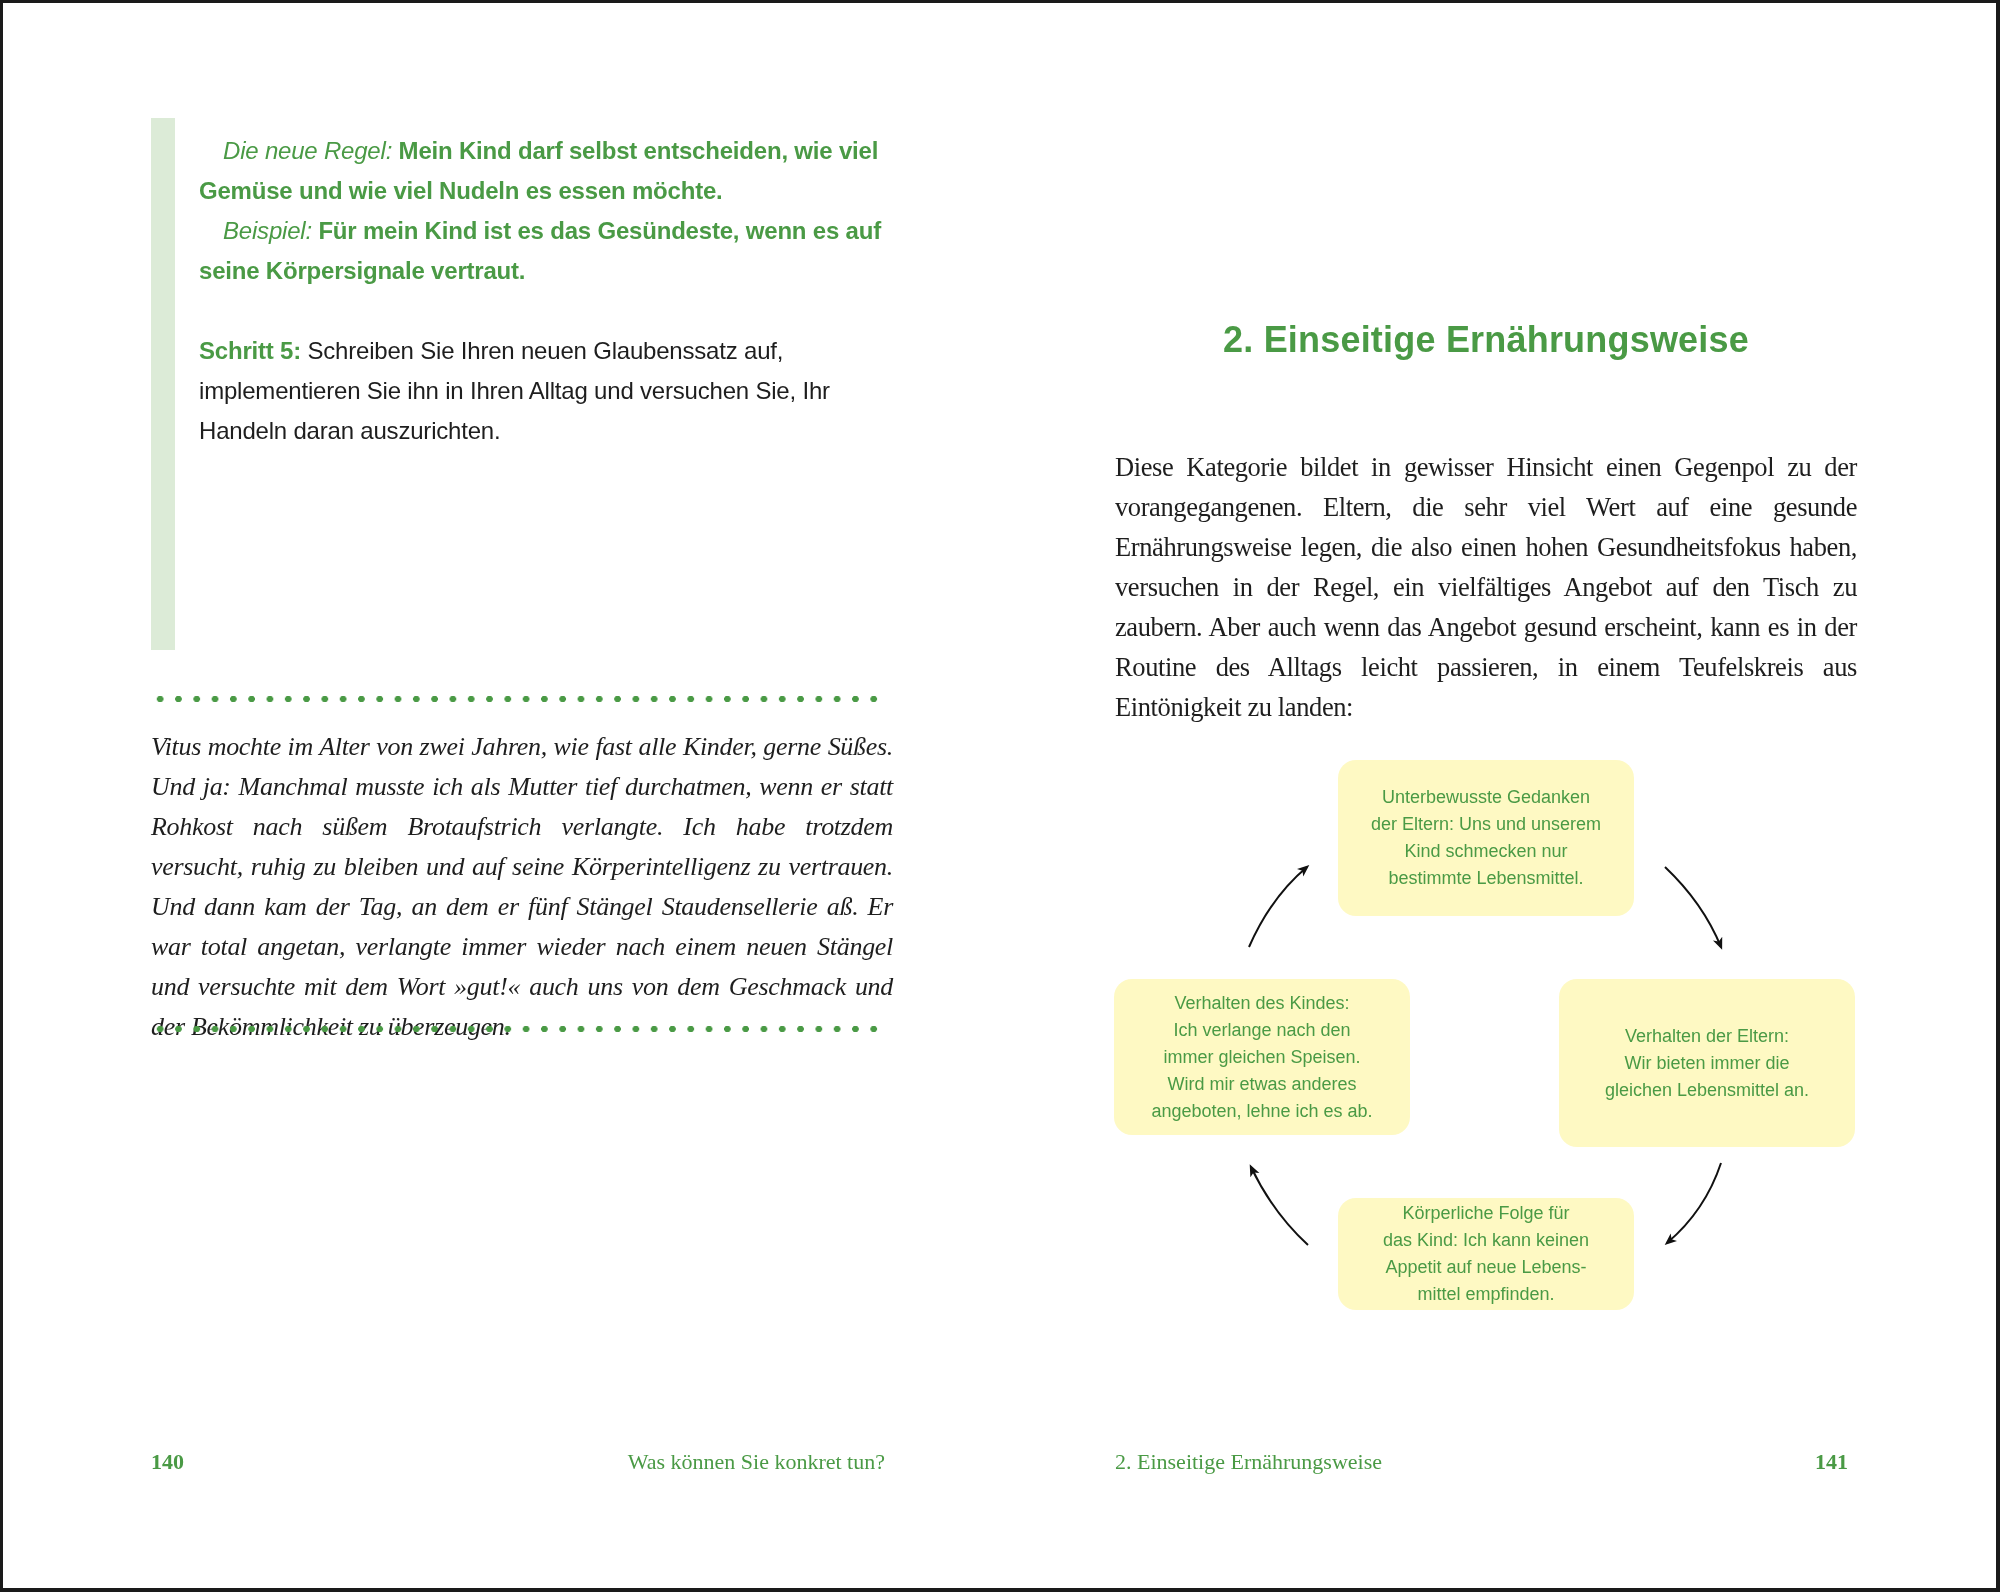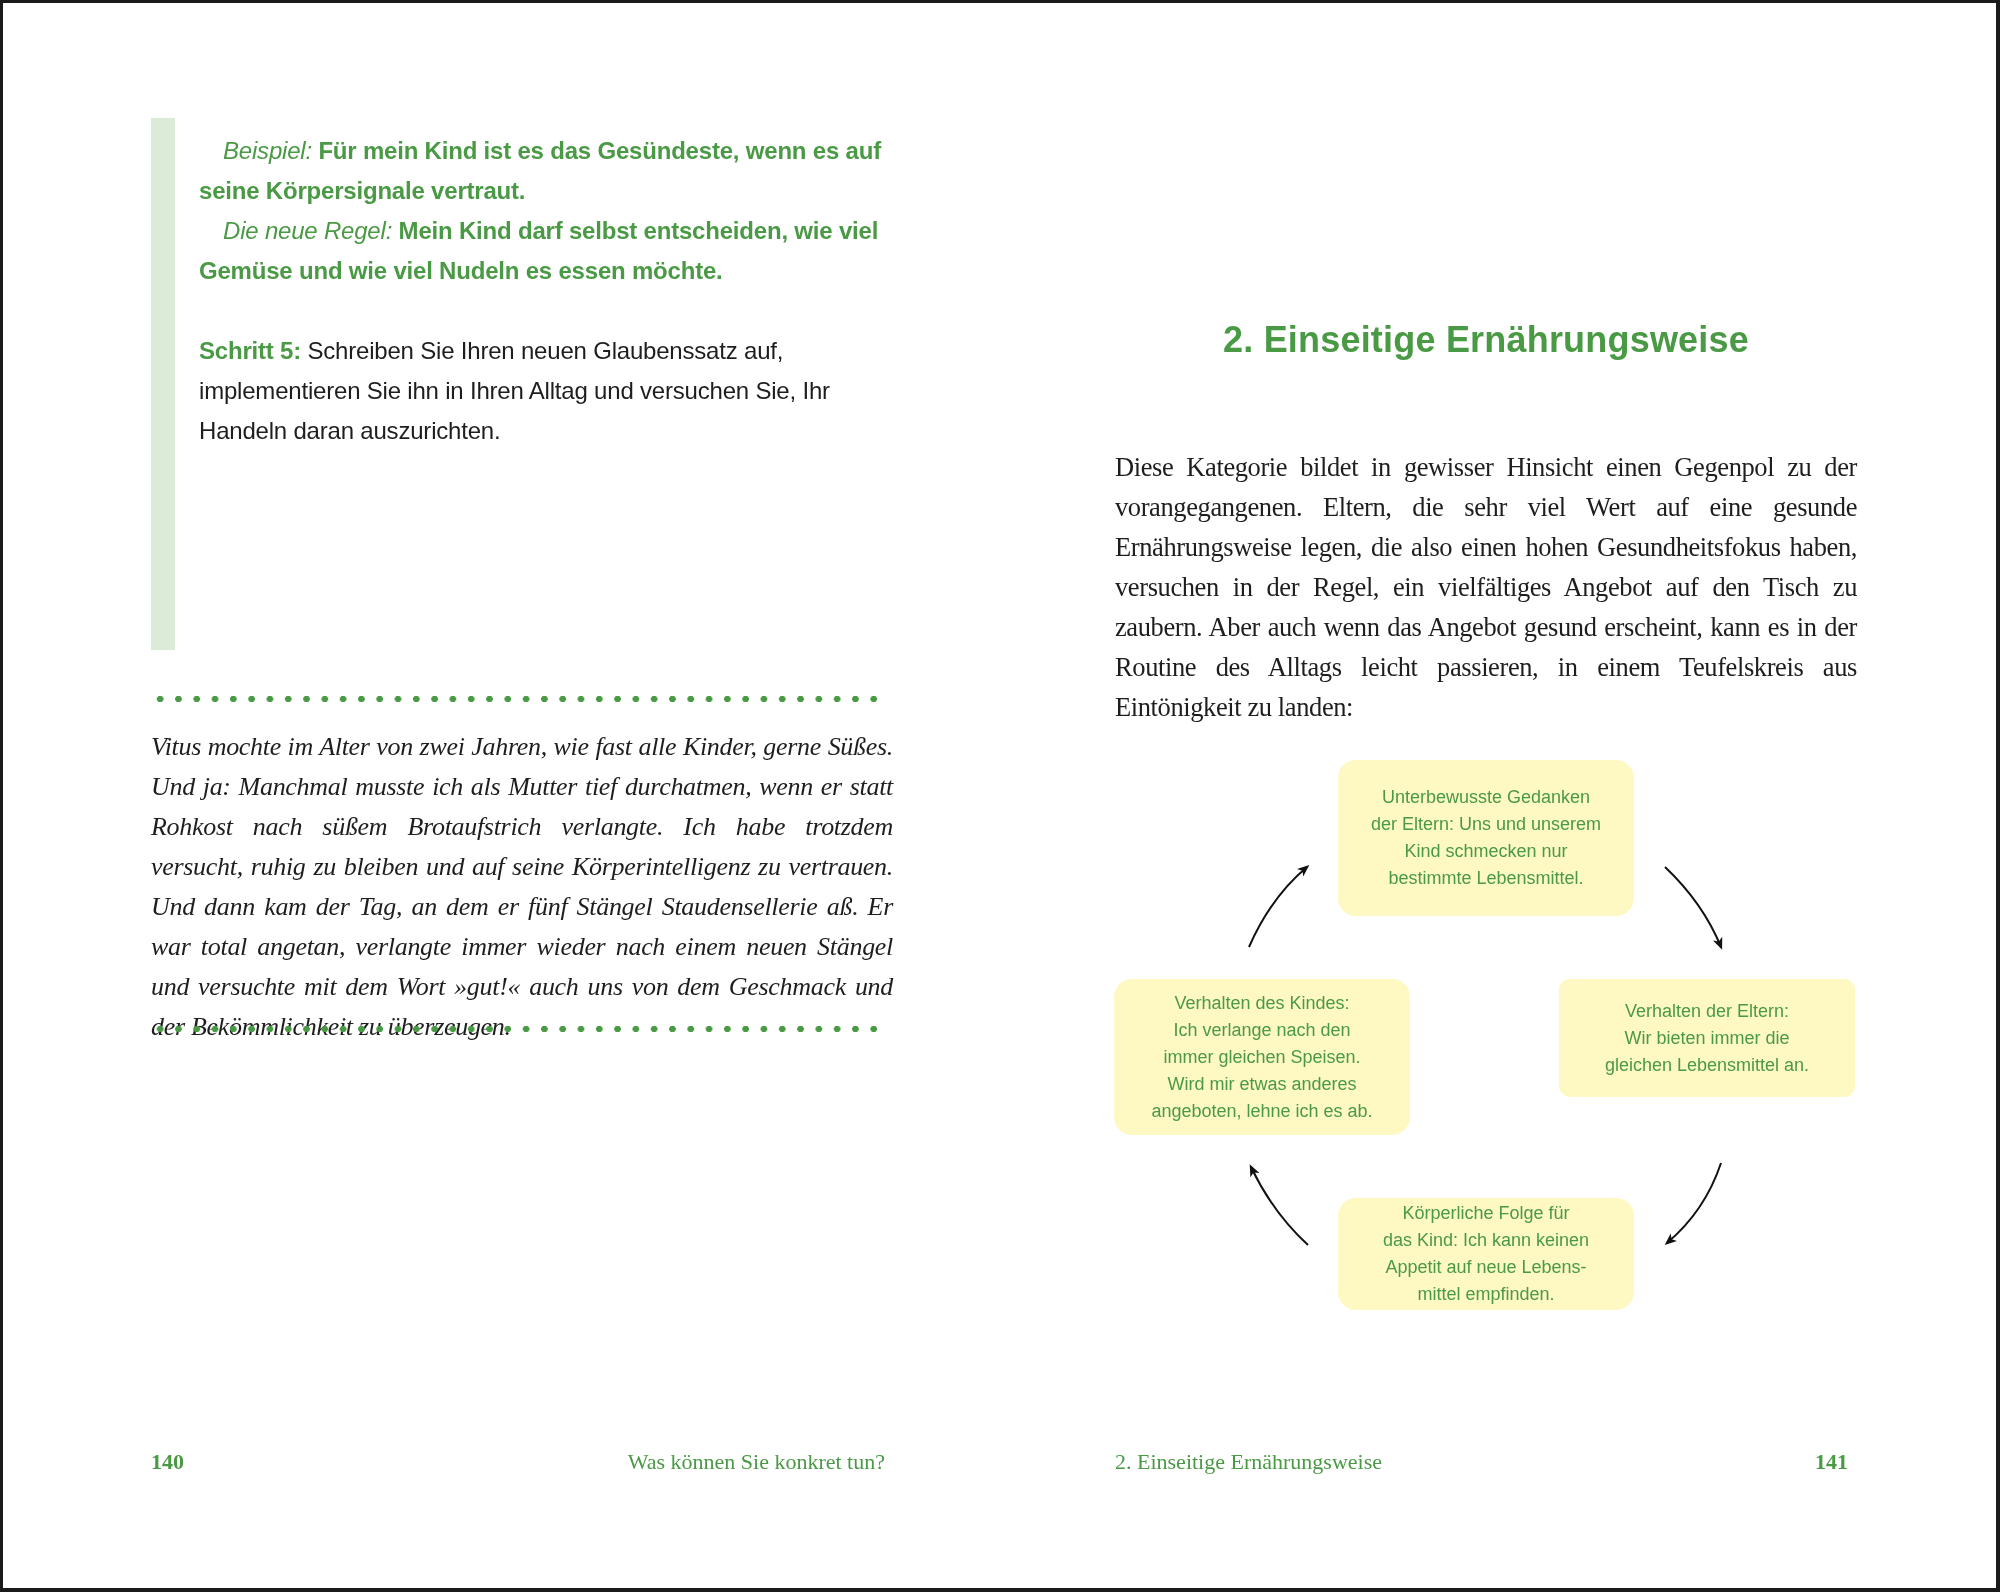--- a/index.html
+++ b/index.html
@@ -65,21 +65,21 @@
     }
     .box {
       position: absolute; background: #fef9c3; border-radius: 18px;
       display: flex; align-items: center; justify-content: center; text-align: center;
       font-family: "Liberation Sans", "DejaVu Sans", sans-serif;
       font-size: 18px; line-height: 27px; color: #4a9a45;
       padding: 10px 14px;
     }
     .box-top { left: 1335px; top: 757px; width: 296px; height: 156px; }
     .box-left { left: 1111px; top: 976px; width: 296px; height: 156px; }
-    .box-right { left: 1556px; top: 976px; width: 296px; height: 118px; border-radius: 11px; }
+    .box-right { left: 1556px; top: 976px; width: 296px; height: 168px; }
     .box-bottom { left: 1335px; top: 1195px; width: 296px; height: 112px; }
     .box span { white-space: pre-line; }
 
     .arrows { position: absolute; left: 0; top: 0; width: 2000px; height: 1592px; pointer-events: none; }
 
     .footer-right-title {
       position: absolute; left: 1112px; top: 1446px;
       font-family: "Liberation Serif", "DejaVu Serif", serif;
       font-size: 22px; color: #4a9a45;
     }
@@ -91,24 +91,24 @@
   </style>
 </head>
 <body>
 
 <div class="frame">
 
   <div class="side-bar"></div>
 
   <div class="steps">
     <p>
-      <span class="it">Beispiel:</span><span class="b"> Für mein Kind ist es das Gesündeste, wenn es auf seine Körpersignale vertraut.</span>
+      <span class="it">Die neue Regel:</span><span class="b"> Mein Kind darf selbst entscheiden, wie viel Gemüse und wie viel Nudeln es essen möchte.</span>
     </p>
     <p>
-      <span class="it">Die neue Regel:</span><span class="b"> Mein Kind darf selbst entscheiden, wie viel Gemüse und wie viel Nudeln es essen möchte.</span>
+      <span class="it">Beispiel:</span><span class="b"> Für mein Kind ist es das Gesündeste, wenn es auf seine Körpersignale vertraut.</span>
     </p>
     <div class="gap"></div>
     <p>
       <span class="label">Schritt 5:</span><span> Schreiben Sie Ihren neuen Glaubenssatz auf, implementieren Sie ihn in Ihren Alltag und versuchen Sie, Ihr Handeln daran auszurichten.</span>
     </p>
     <div class="gap"></div>
   </div>
 
   <div class="dots" style="top:692px;"></div>
 

